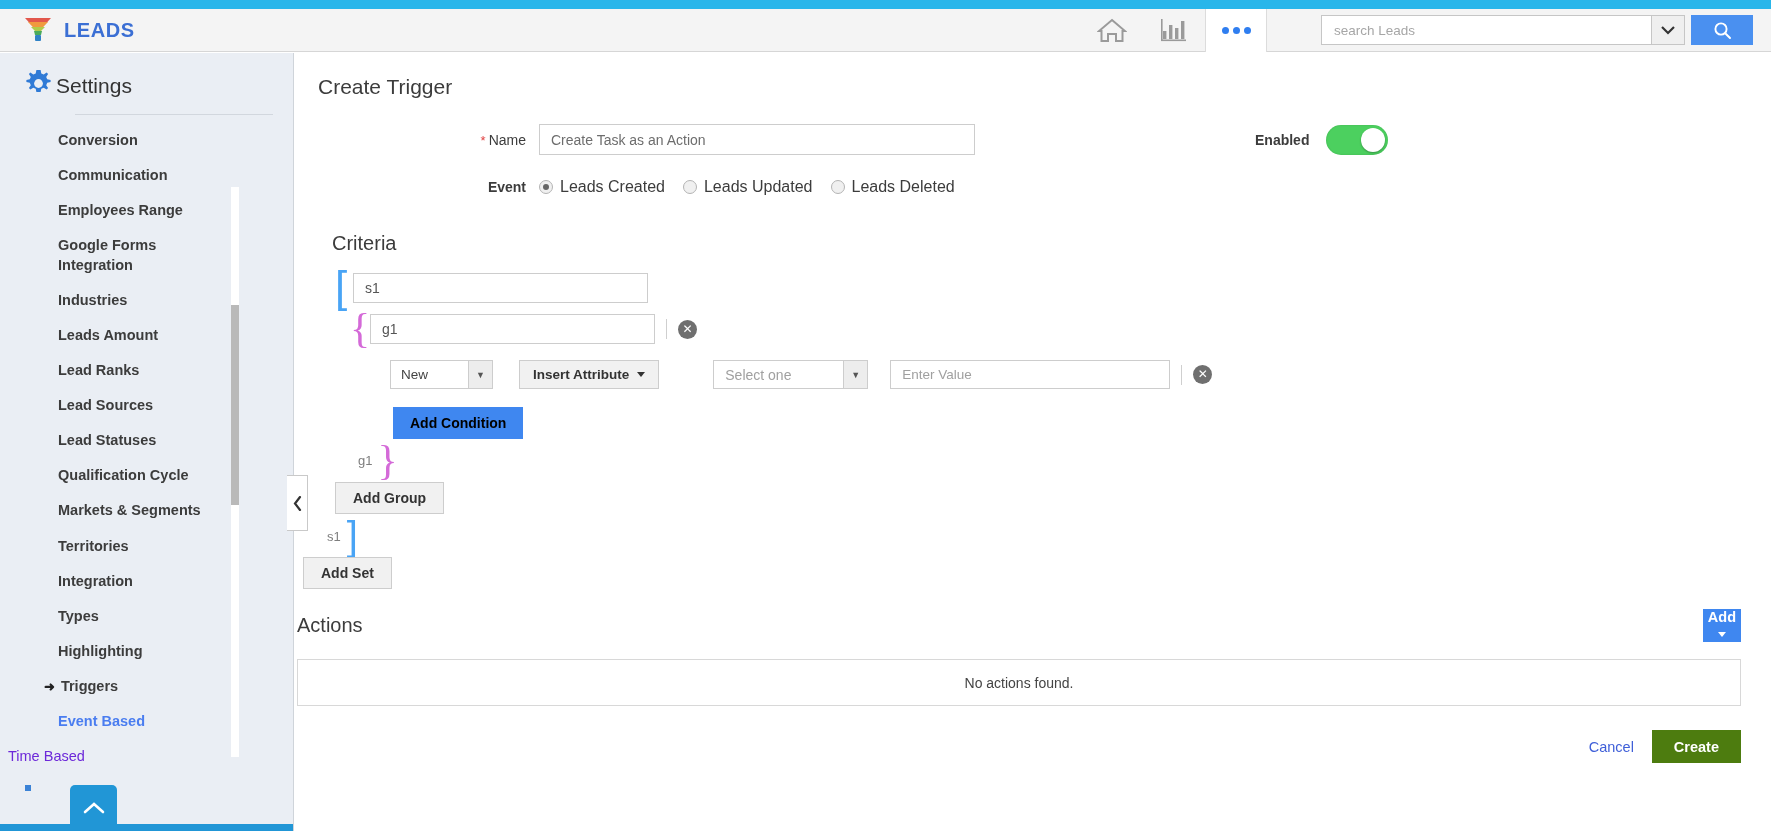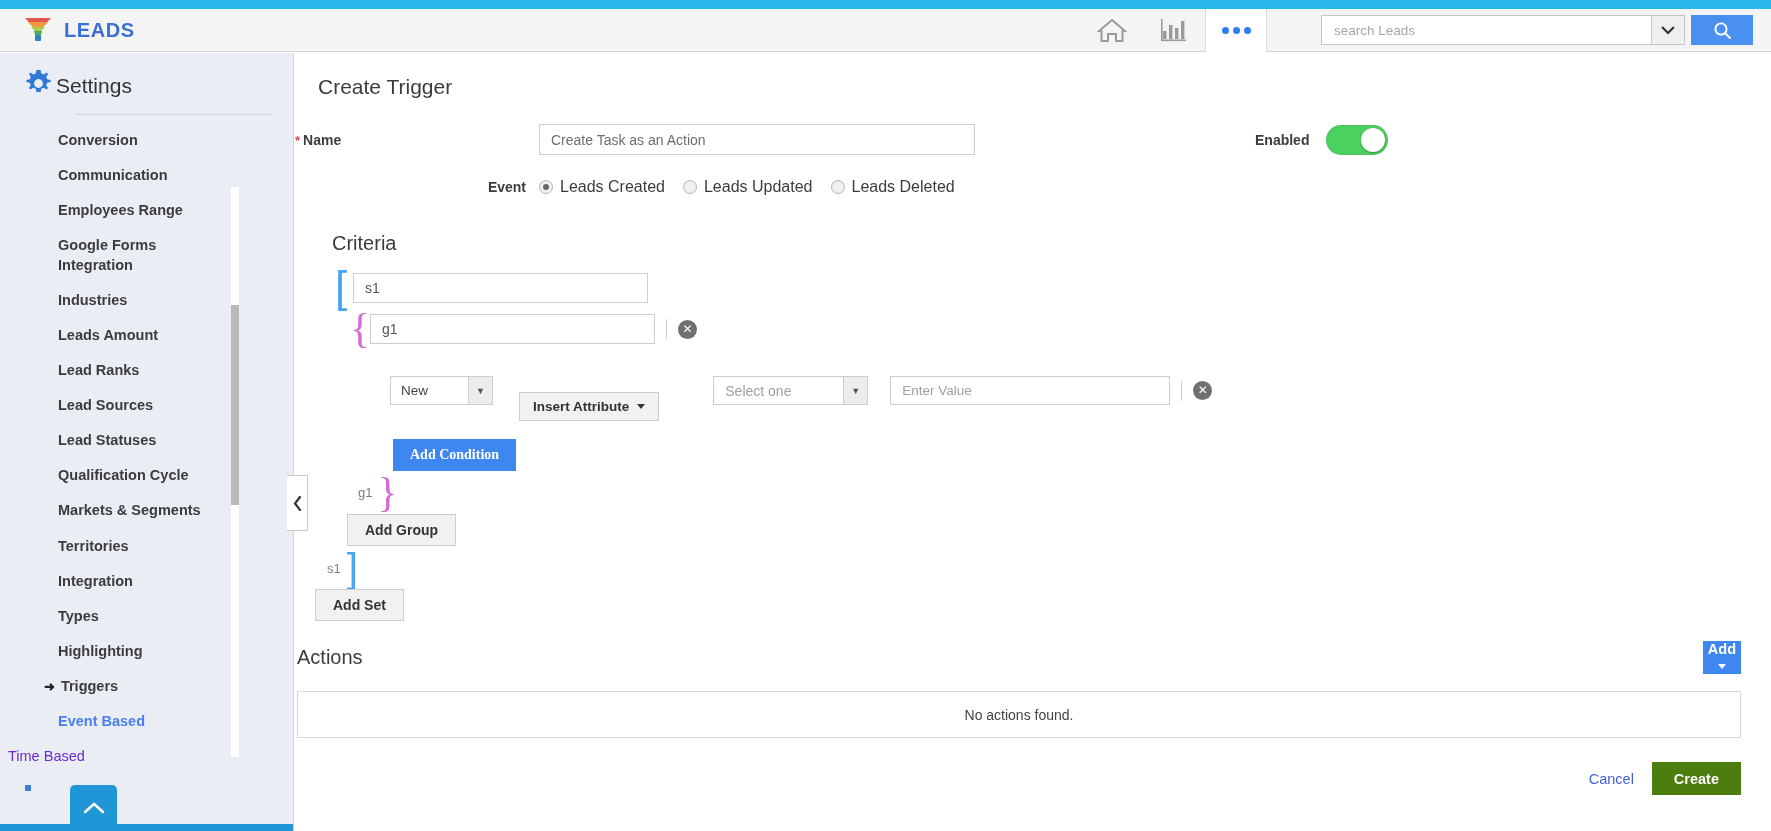--- a/index.html
+++ b/index.html
@@ -112,21 +112,21 @@
 
   
   .main {
     position: absolute; top: 53px; left: 295px; width: 1476px; height: 778px;
     background: #fff; overflow: hidden;
   }
   .page-title { font-size: 21px; color: #3c3c3c; padding: 22px 0 0 23px; }
 
   .form-row { display: flex; align-items: center; margin-top: 25px; }
   .lbl-name {
-    width: 244px; text-align: left; font-size: 14px; font-weight: bold; color: #3c3c3c;
+    width: 244px; text-align: right; font-size: 14px; font-weight: normal; color: #3c3c3c;
     padding-right: 13px;
   }
   .req { color: #e04040; font-size: 13px; margin-right: 3px; }
   .name-input {
     width: 436px; height: 31px; border: 1px solid #cdcdcd; padding: 0 11px;
     font-size: 14px; color: #6d6d6d; font-family: "Liberation Sans", sans-serif;
     outline: none;
   }
   .enabled-block {
     display: flex; align-items: center; gap: 17px; margin-left: 280px;
@@ -194,52 +194,51 @@
     display: flex; align-items: center; padding-left: 10px;
   }
   .sel-arrow {
     width: 25px; height: 29px; border: 1px solid #cdcdcd; background: #ededed;
     display: flex; align-items: center; justify-content: center; cursor: pointer;
     font-size: 9px; color: #555;
   }
   .btn-attr {
     height: 29px; background: #f1f1f1; border: 1px solid #cdcdcd;
     padding: 0 13px; font-size: 13.5px; font-weight: bold; color: #333;
-    display: flex; align-items: center; gap: 8px; cursor: pointer; margin-left: 26px; margin-top: 32px;
+    display: flex; align-items: center; gap: 8px; cursor: pointer; margin-left: 26px;
   }
   .sel-one {
     width: 130px; height: 29px; border: 1px solid #cdcdcd; border-right: none;
     background: #fff; font-size: 14px; color: #a0a0a0;
     display: flex; align-items: center; padding-left: 11px; margin-left: 54px;
   }
   .val-input {
     width: 280px; height: 29px; border: 1px solid #cdcdcd; padding: 0 11px;
     font-size: 13.5px; color: #333; outline: none; margin-left: 22px;
     font-family: "Liberation Sans", sans-serif;
   }
   .val-input::placeholder { color: #a0a0a0; }
 
   .btn-primary {
-    background: #3f87f0; color: #ffffff; border: none; height: 32px; padding: 4px 17px;
+    background: #3f87f0; color: #000000; border: none; height: 32px; padding: 4px 17px;
     font-size: 14px; font-weight: bold; cursor: pointer;
-    font-family: Liberation Serif, serif;
+    font-family: Liberation Sans, sans-serif;
   }
   .add-cond-wrap { margin: 18px 0 0 98px; }
 
   .brace-close-row { display: flex; align-items: flex-end; margin: 10px 0 0 63px; gap: 5px; }
   .tag-label { font-size: 13px; color: #7e7e7e; padding-bottom: 4px; }
   .brace-close {
     font-size: 42px; color: #d46ad8; font-weight: 300; line-height: .55;
     font-family: "Liberation Serif", serif;
   }
   .btn-secondary {
     background: #f1f1f1; border: 1px solid #cdcdcd; height: 32px; padding: 0 17px;
     font-size: 14px; font-weight: bold; color: #333; cursor: pointer;
     font-family: "Liberation Sans", sans-serif;
-    margin-left: 12px;
   }
   .add-group-wrap { margin: 10px 0 0 40px; }
   .bracket-close-row { display: flex; align-items: flex-end; margin: 10px 0 0 32px; gap: 6px; }
   .bracket-close { font-size: 40px; color: #49a4f5; font-weight: 300; line-height: .6; }
   .add-set-wrap { margin: 9px 0 0 8px; }
 
   
   .actions-head-row {
     display: flex; align-items: center; justify-content: space-between;
     margin: 20px 30px 0 0; padding-left: 2px;

